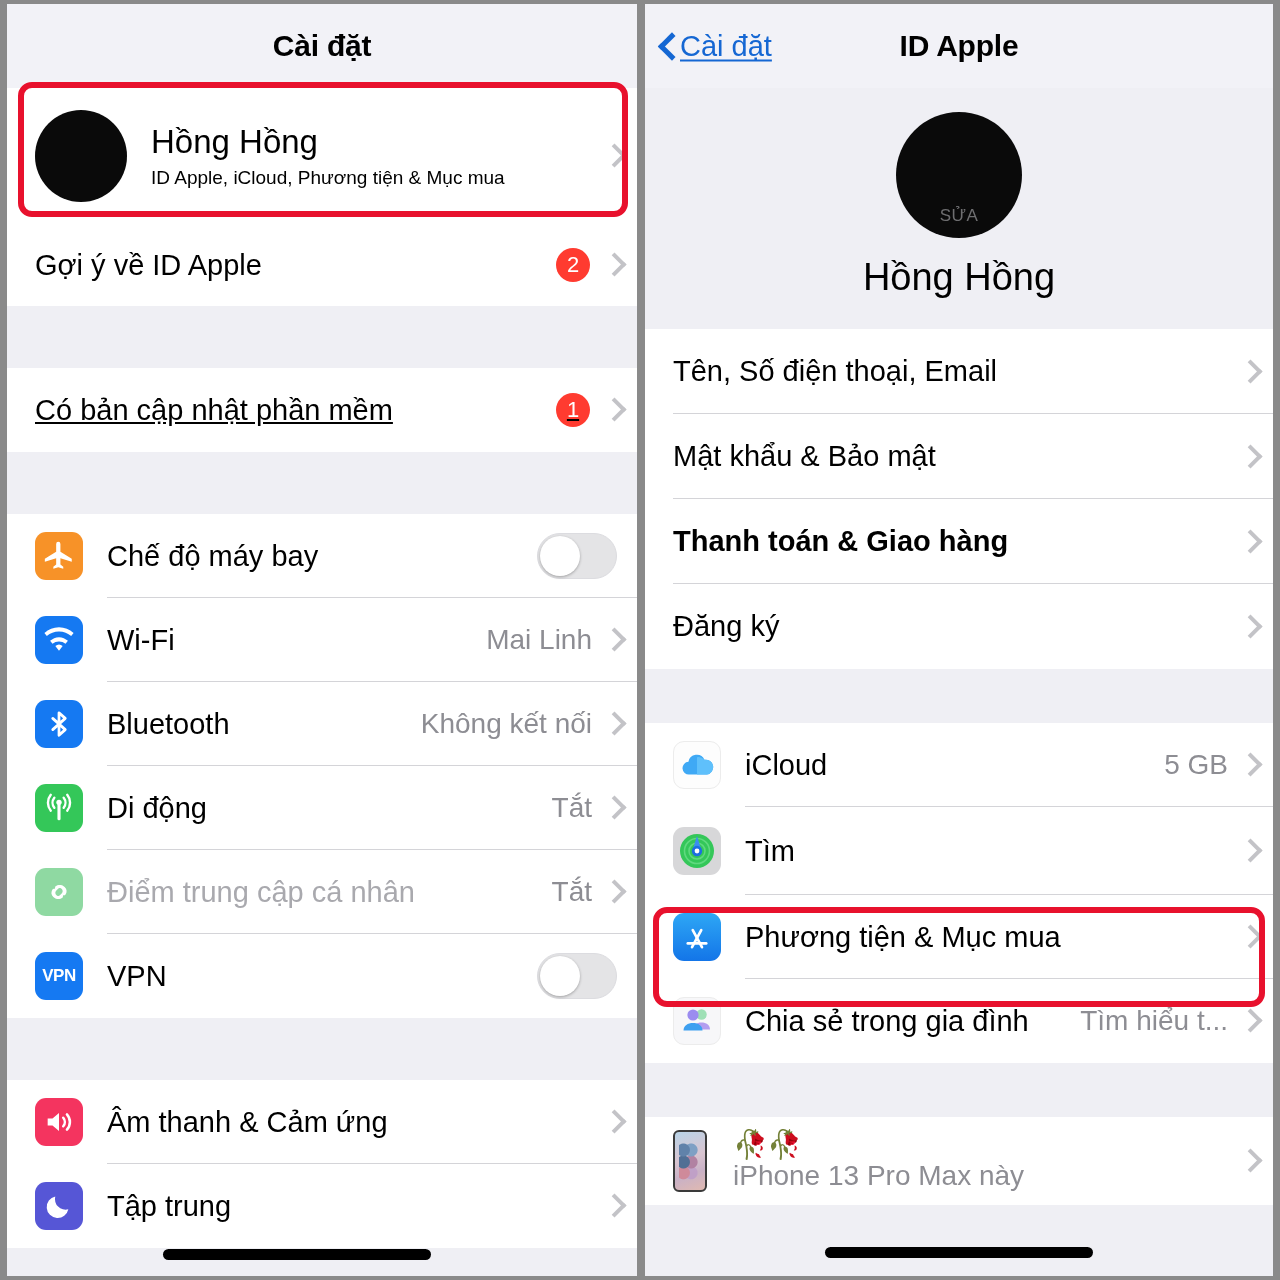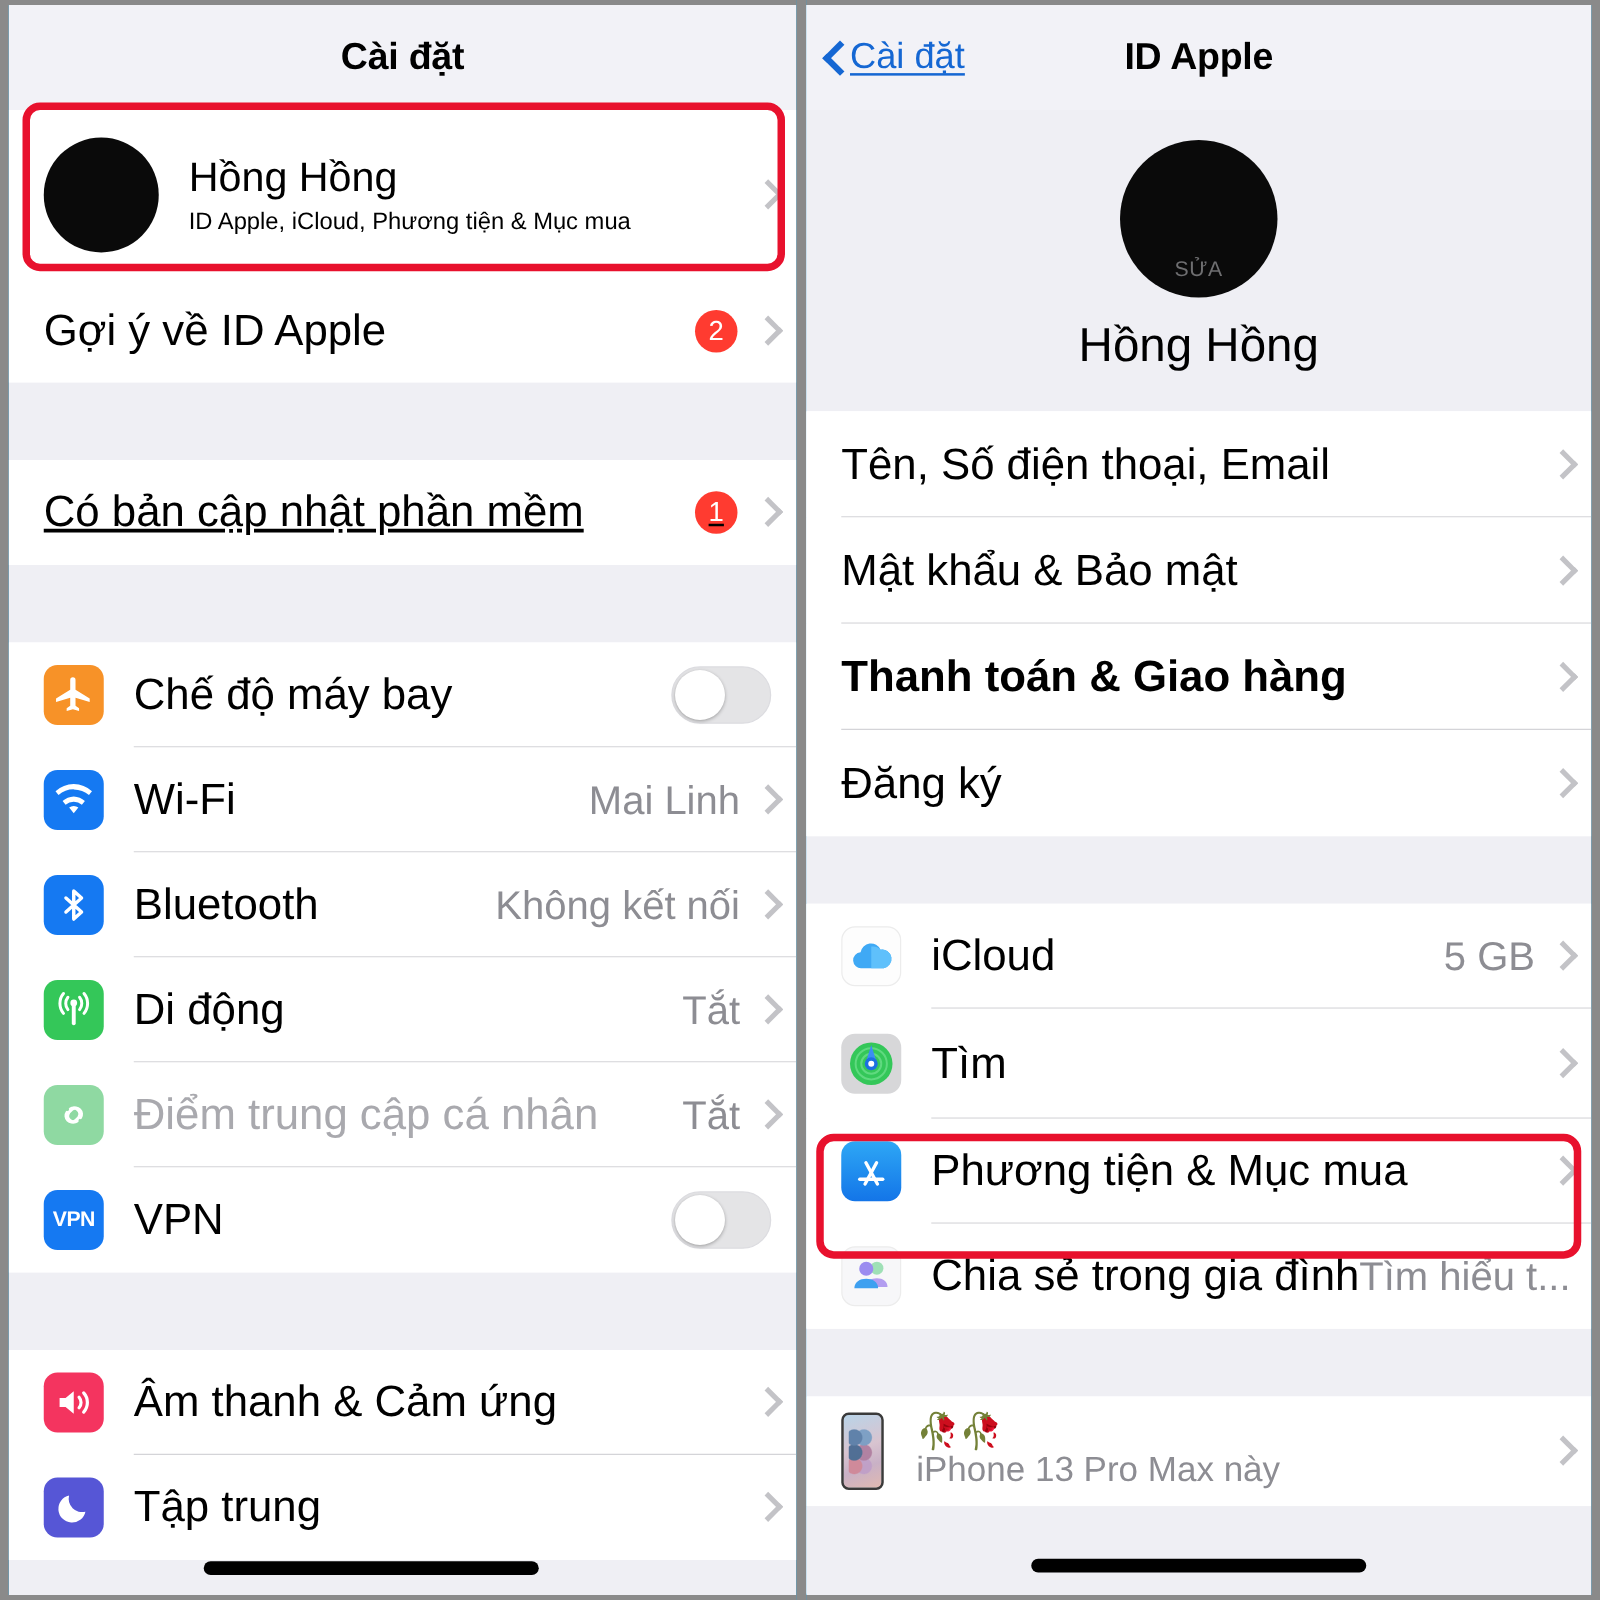--- a/index.html
+++ b/index.html
@@ -65,26 +65,26 @@
     background: #ffffff;
     padding: 0 14px 0 28px;
     min-height: 84px;
   }
   .row .sep {
     position: absolute; left: 28px; right: 0; bottom: 0;
     height: 1px; background: #d4d4d8;
   }
   .row.indent .sep { left: 100px; }
   .row-label {
-    font-size: 35px; color: #000;
+    font-size: 29px; color: #000;
     flex: 1; white-space: nowrap;
   }
   .row-label.dim { color: #a9a9ae; }
   .row-value {
-    font-size: 32px; color: #8d8d93;
+    font-size: 28px; color: #8d8d93;
     margin-right: 12px; white-space: nowrap;
   }
   .chev {
     width: 13px; height: 24px; position: relative; flex: none;
     margin-left: 2px; margin-right: 4px;
   }
   .chev::before {
     content: ""; position: absolute; left: 0; top: 3px;
     width: 13px; height: 13px;
     border-right: 4px solid #c3c3c7; border-top: 4px solid #c3c3c7;

